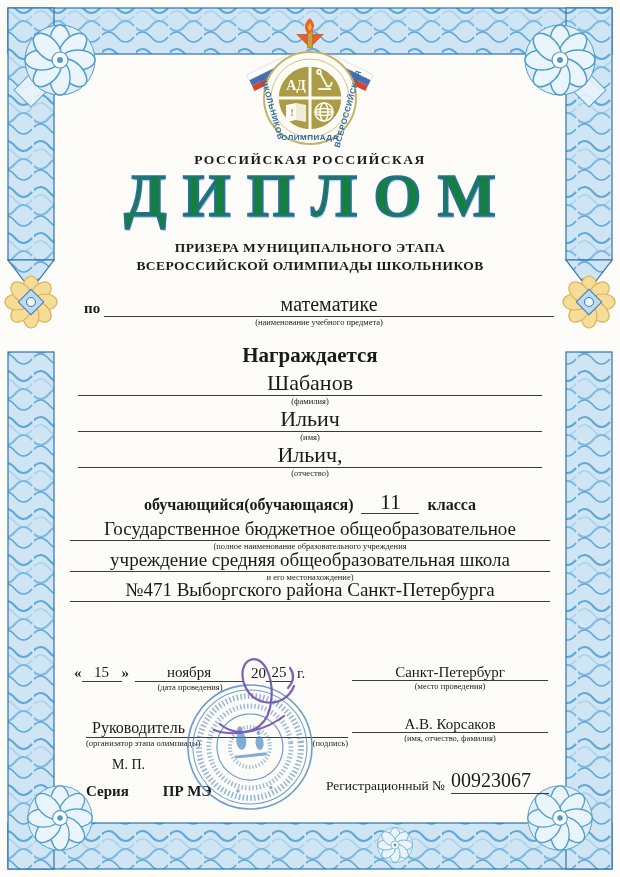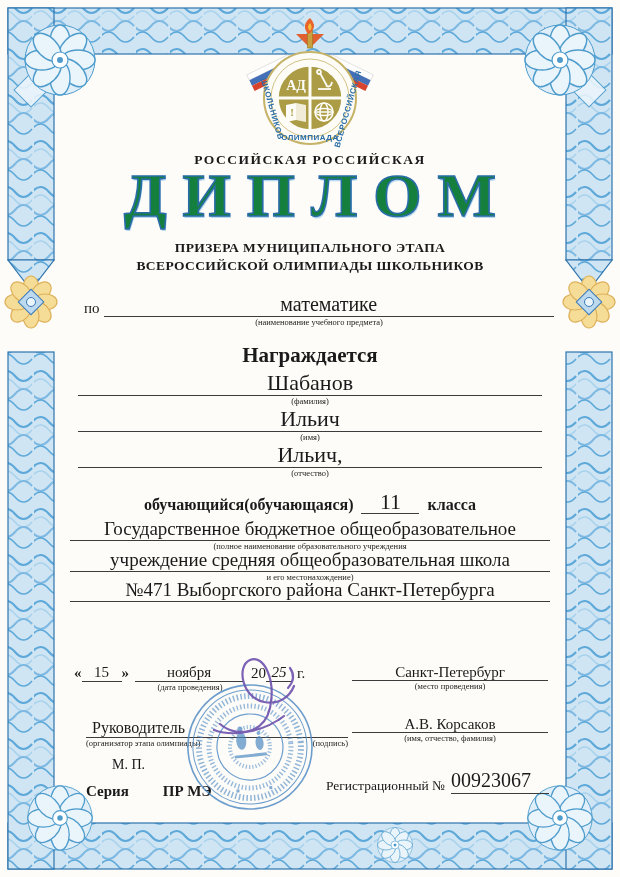--- a/index.html
+++ b/index.html
@@ -16,36 +16,36 @@
   .diploma{
     left:0;right:0;top:160px;font-size:62px;font-weight:bold;letter-spacing:16px;padding-left:16px;
     color:#15803d;-webkit-text-stroke:1.6px #2a6ca8;text-shadow:1px 2px 0 #b8d8ee;
   }
   .sub1{left:0;right:0;top:240px;font-size:13.5px;font-weight:bold;letter-spacing:.4px;}
   .sub2{left:0;right:0;top:258px;font-size:13.5px;font-weight:bold;letter-spacing:.4px;}
   .linebox{border-bottom:1.2px solid #3c3c3c;text-align:center;line-height:1.08;}
   .small-label{font-size:8.5px;color:#222;text-align:center;line-height:1.2;}
   .subject-row{left:84px;right:66px;top:294px;}
   .subject-flex{display:flex;align-items:flex-end;}
-  .subject-prefix{font-size:15px;font-weight:normal;padding:0 4px 0 0;text-align:center;}
+  .subject-prefix{font-size:15px;font-weight:bold;padding:0 4px 0 0;text-align:center;}
   .subject-value{flex:1;font-size:20px;}
   .award-head{left:0;right:0;top:343px;font-size:21px;font-weight:bold;}
   .name-field{left:78px;right:78px;}
   .name-field .linebox{font-size:22px;}
   .nf1{top:371px;} .nf2{top:407px;} .nf3{top:443px;}
   .grade-row{left:0;right:0;top:491px;display:flex;justify-content:center;align-items:flex-end;gap:8px;}
   .grade-prefix,.grade-suffix{font-size:16px;font-weight:bold;}
   .grade-value{width:58px;border-bottom:1.2px solid #3c3c3c;text-align:center;font-size:22px;line-height:1;}
   .school-field{left:70px;right:70px;}
   .school-field .linebox{font-size:19px;}
   .sf1{top:519px;} .sf2{top:550px;} .sf3{top:580px;}
   .date-row{left:74px;top:664px;width:256px;}
   .date-flex{display:flex;align-items:flex-end;font-size:15px;}
   .dline{border-bottom:1.2px solid #3c3c3c;text-align:center;line-height:1.1;font-size:15px;}
-  .d-day{width:40px;} .d-month{width:108px;margin-left:6px;} .d-year{width:26px;font-style:italic;}
+  .d-day{width:40px;} .d-month{width:108px;margin-left:6px;} .d-year{width:26px;}
   .q{font-size:15px;font-weight:bold;}
   .date-label{margin-left:58px;width:116px;}
   .place-field{left:352px;top:664px;width:196px;}
   .place-field .linebox{font-size:15px;}
   .head-row{left:86px;top:718px;width:262px;}
   .head-line{border-bottom:1.2px solid #3c3c3c;font-size:16px;line-height:1.2;padding-left:6px;}
   .head-labels{display:flex;justify-content:space-between;}
   .name-col{left:352px;top:716px;width:196px;}
   .name-col .linebox{font-size:15px;}
   .seal-mark{left:112px;top:757px;font-size:14px;}

